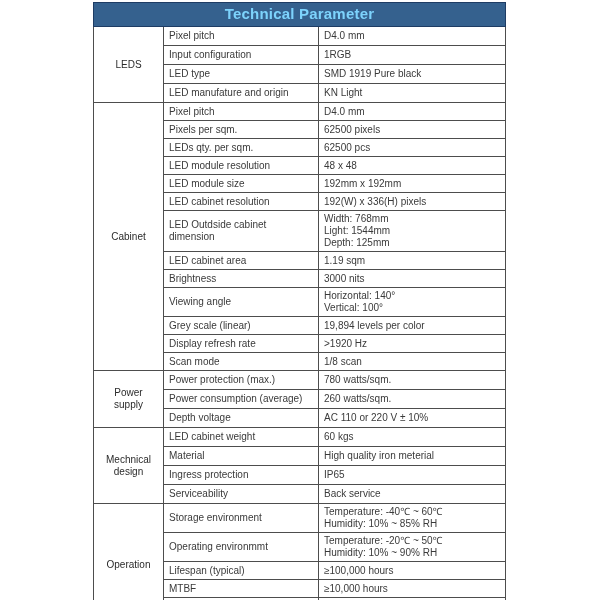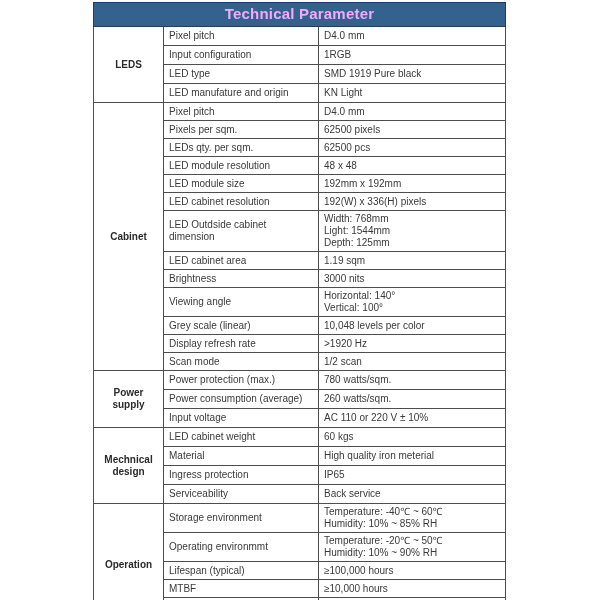--- a/index.html
+++ b/index.html
@@ -15,25 +15,25 @@
   col.c1{width:70px;} col.c2{width:155px;} col.c3{width:187px;}
   td{
     border:1px solid #4d4d4d;
     font-size:10px;line-height:12px;color:#3a3a3a;
     padding:2px 5px;vertical-align:middle;overflow:hidden;
     background:#ffffff;
   }
   td.header-cell{
     background:#35618E;
     border:1px solid #1E3C64;
-    color:#f0abfc;font-weight:bold;font-size:15px;
+    color:#7dd3fc;font-weight:bold;font-size:15px;
     text-align:center;height:20px;letter-spacing:.2px;
     padding:1px 0 2px 0;
   }
-  td.cat{font-weight:bold;text-align:center;color:#2b2b2b;}
+  td.cat{font-weight:normal;text-align:center;color:#2b2b2b;}
   tr.rs{height:18px;}   
   tr.rs9{height:19px;}  
   tr.rm{height:27px;}   
   tr.rl{height:38px;margin-top:24px;}   
   .ln{display:block;}
 </style>
 </head>
 <body>
 
 <div class="page">
@@ -110,42 +110,42 @@
     </tr>
     <tr class="rm">
       <td>Viewing angle</td>
       <td>
         <span class="ln">Horizontal: 140°</span>
         <span class="ln">Vertical: 100°</span>
       </td>
     </tr>
     <tr class="rs">
       <td>Grey scale (linear)</td>
-      <td>10,048 levels per color</td>
+      <td>19,894 levels per color</td>
     </tr>
     <tr class="rs">
       <td>Display refresh rate</td>
       <td>&gt;1920 Hz</td>
     </tr>
     <tr class="rs">
       <td>Scan mode</td>
-      <td>1/2 scan</td>
+      <td>1/8 scan</td>
     </tr>
 
     <tr class="rs9">
       <td rowspan="3" class="cat">Power supply</td>
       <td>Power protection (max.)</td>
       <td>780 watts/sqm.</td>
     </tr>
     <tr class="rs9">
       <td>Power consumption (average)</td>
       <td>260 watts/sqm.</td>
     </tr>
     <tr class="rs9">
-      <td>Input voltage</td>
+      <td>Depth voltage</td>
       <td>AC 110 or 220 V ± 10%</td>
     </tr>
 
     <tr class="rs9">
       <td rowspan="4" class="cat">Mechnical design</td>
       <td>LED cabinet weight</td>
       <td>60 kgs</td>
     </tr>
     <tr class="rs9">
       <td>Material</td>

